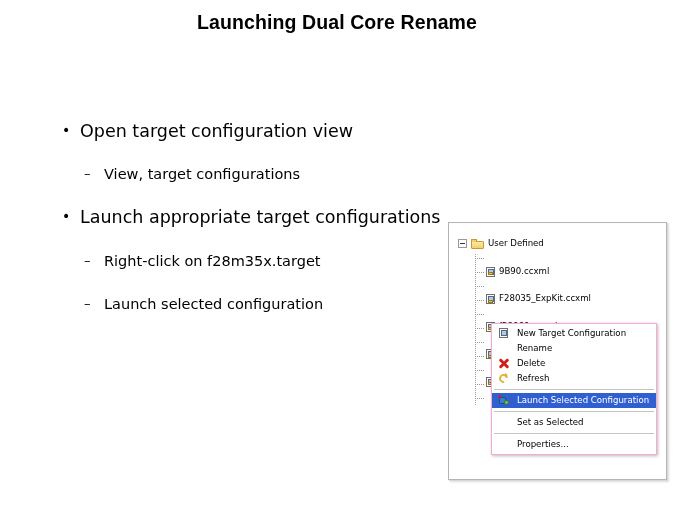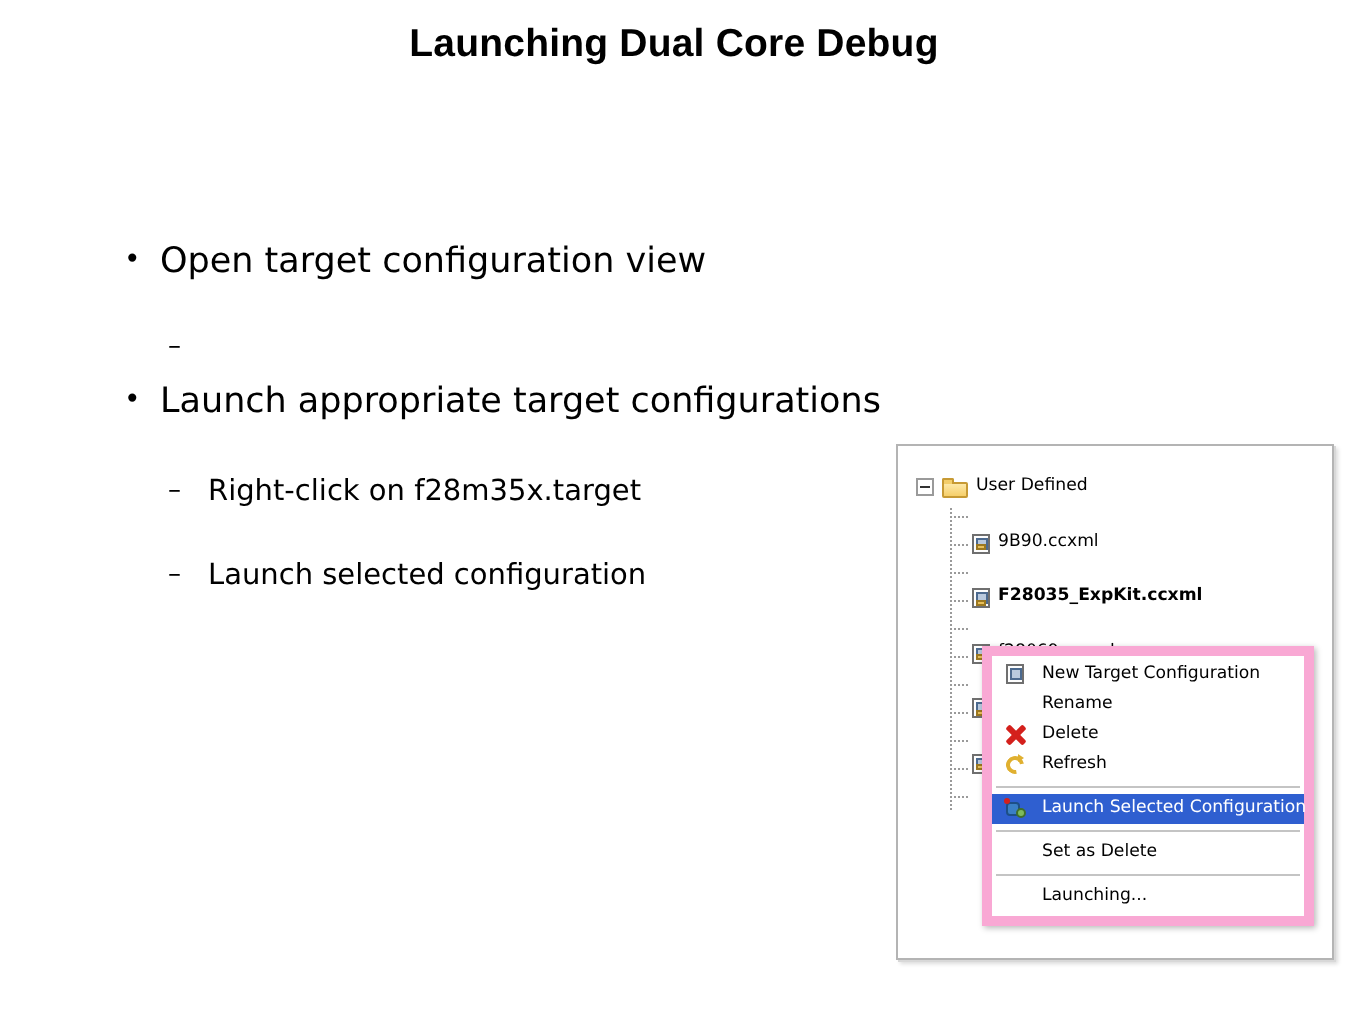--- a/index.html
+++ b/index.html
@@ -196,21 +196,21 @@
     background-size: 2px 1px;
   }
 
   
   #tc-menu {
     position: absolute;
     left: 42px;
     top: 100px;
     width: 166px;
     background: #ffffff;
-    border: 5px solid #f9a8d4;
+    border: 1px solid #f9a8d4;
     box-shadow: 1px 1px 3px rgba(0,0,0,0.28);
     padding: 2px 0 2px 0;
     box-sizing: border-box;
   }
   .mi {
     position: relative;
     height: 15px;
     line-height: 15px;
     padding-left: 25px;
     font-size: 8.6px;
@@ -291,33 +291,34 @@
   }
   .ico-launch .g3 {
     position: absolute; left: 0px; top: 0px;
     width: 3px; height: 3px;
     background: #d4201c; border-radius: 50%;
   }
 </style>
 </head>
 <body>
 
-<div id="slide-title">Launching Dual Core Debug</div>
+<div id="slide-title">Launching Dual Core Rename</div>
 
 <div id="slide-body">
 
   <div class="bullet-l1">
     <span class="marker">•</span>
     <span>Open target configuration view</span>
   </div>
 
   <div class="sp-1"></div>
 
   <div class="bullet-l2">
     <span class="marker">–</span>
+    <span>View, target configurations</span>
   </div>
 
   <div class="sp-2"></div>
 
   <div class="bullet-l1">
     <span class="marker">•</span>
     <span>Launch appropriate target configurations</span>
   </div>
 
   <div class="sp-3"></div>
@@ -362,21 +363,21 @@
       <span class="tree-label" style="left:50px;text-align:right;">9B90.ccxml</span>
     </div>
 
     <div class="dots-h" style="left:26px; top:49px; width:10px;"></div>
     <div class="tree-row" style="top:42px; left:0;">
       <span class="file-ico" style="left:37px;">
         <span class="fp"></span>
           <span class="fg"></span>
           <span class="fy"></span>
       </span>
-      <span class="tree-label" style="left:50px;font-weight:bold;">F28035_ExpKit.ccxml</span>
+      <span class="tree-label" style="left:50px;">F28035_ExpKit.ccxml</span>
     </div>
 
     <div class="dots-h" style="left:26px; top:63px; width:10px;"></div>
     <div class="tree-row" style="top:56px; left:0;">
       <span class="file-ico" style="left:37px;">
         <span class="fp"></span>
           <span class="fg"></span>
           <span class="fy"></span>
       </span>
       <span class="tree-label" style="left:50px;">f28069.ccxml</span>
@@ -447,24 +448,24 @@
           <span class="g1"></span>
           <span class="g2"></span>
           <span class="g3"></span>
         </span>
       <span>Launch Selected Configuration</span>
     </div>
 
     <div class="msep"></div>
 
     <div class="mi">
-      <span>Set as Delete</span>
+      <span>Set as Selected</span>
     </div>
 
 
     <div class="msep"></div>
 
     <div class="mi">
-      <span>Launching...</span>
+      <span>Properties...</span>
     </div>
 
   </div>
 </div>
 
 </body></html>

